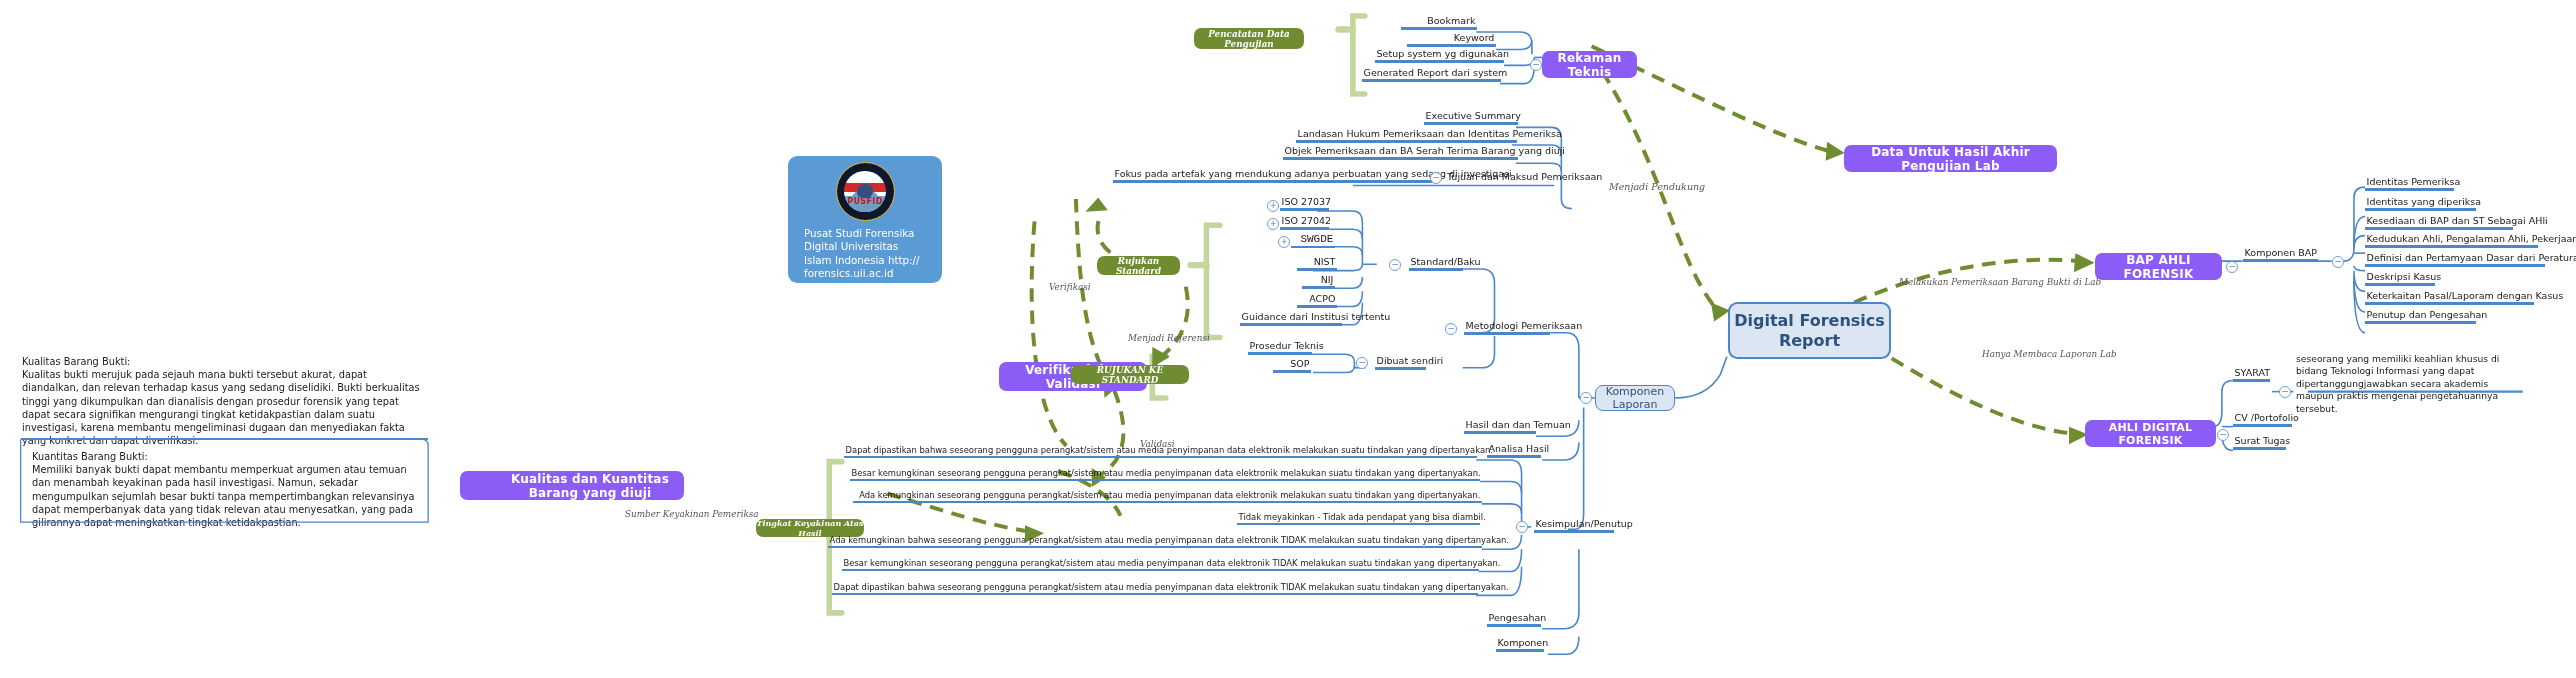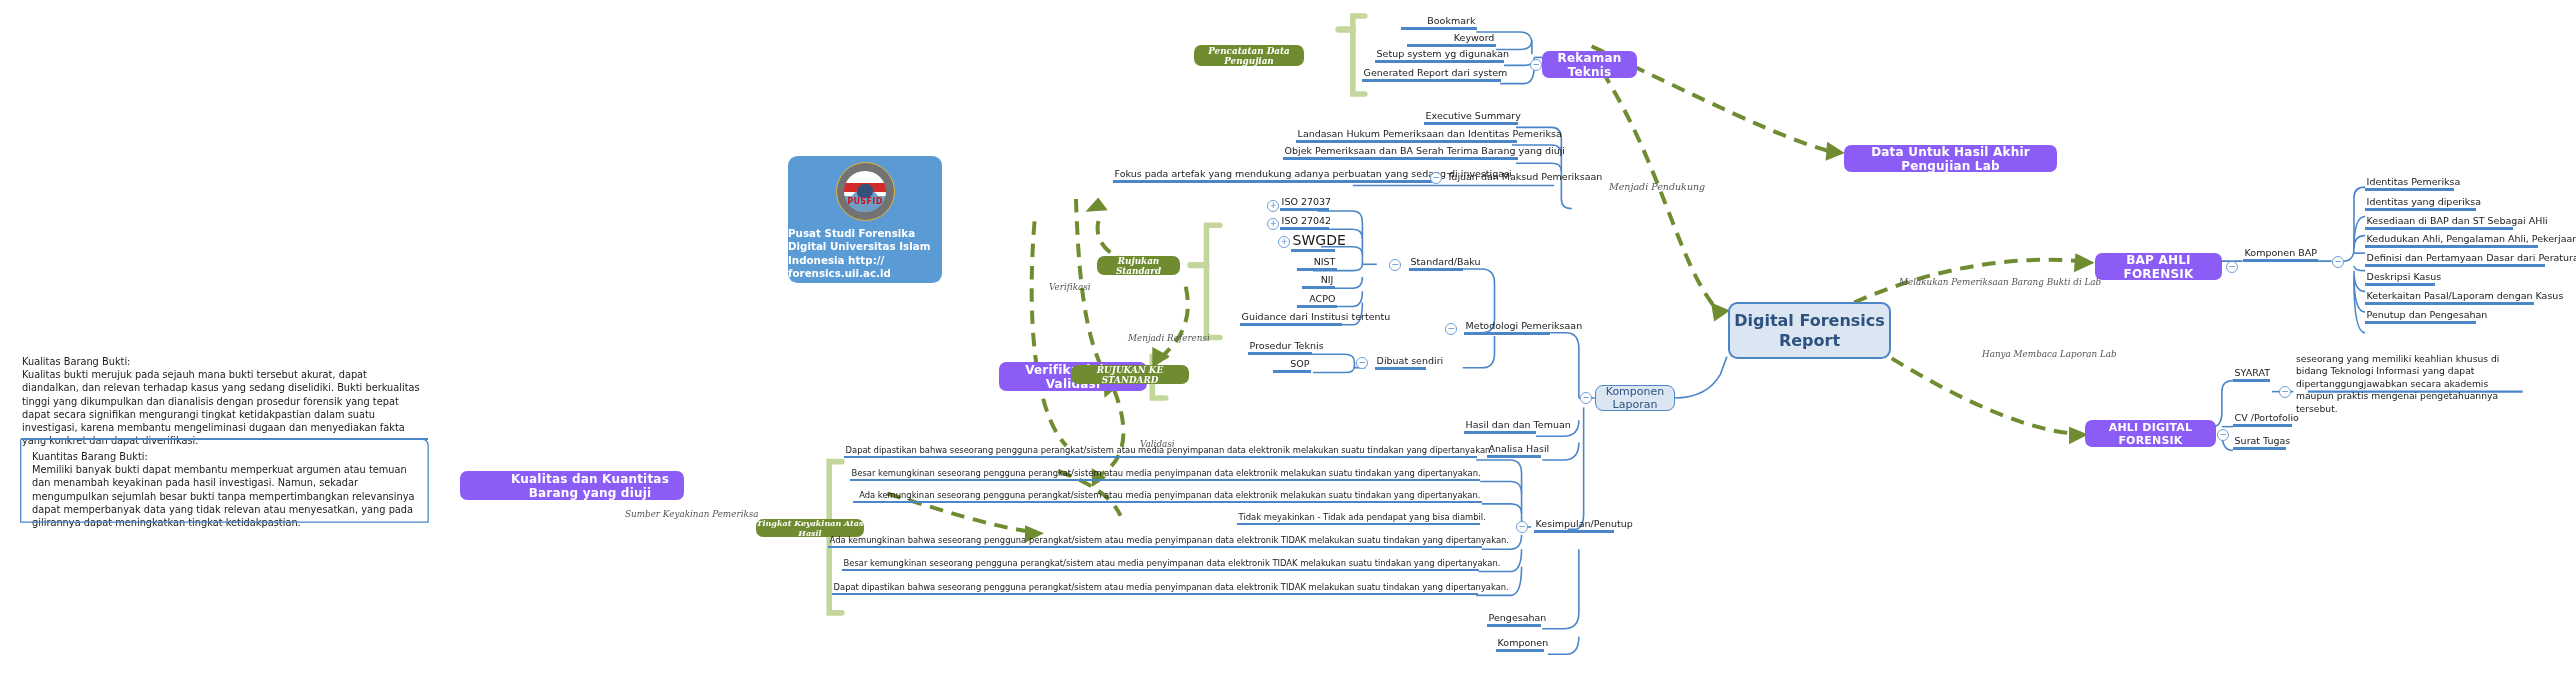--- a/index.html
+++ b/index.html
@@ -39,22 +39,22 @@
   .para{position:absolute;color:#1a1a1a;line-height:1.35;}
   .callout{position:absolute;border-top:2.4px solid #4a86c8;}
 
   
   .tog{position:absolute;width:10.3px;height:10.3px;border:0.8px solid #6f9ed6;
        border-radius:50%;background:#fff;color:#4a86c8;font-size:8.8px;
        line-height:8.8px;text-align:center;font-family:"DejaVu Sans",sans-serif;}
 
   
   .logo-card{position:absolute;background:#5b9bd5;border-radius:9.5px;}
-  .logo-card .cap{color:#ffffff;font-weight:bold;line-height:1.3;padding:0 0;}
-  .seal{position:relative;border-radius:50%;background:#737373;border:1.6px solid #e8b63a;text-decoration:underline;}
+  .logo-card .cap{color:#ffffff;font-weight:normal;line-height:1.3;padding:0 16px;}
+  .seal{position:relative;border-radius:50%;background:#0f172a;border:1.6px solid #e8b63a;text-decoration:underline;}
   .seal .inner{position:absolute;left:14%;top:14%;width:72%;height:72%;border-radius:50%;
      background:linear-gradient(#ffffff 0 30%, #d42a2a 30% 52%, #ffffff 52% 62%, #7aa3c8 62% 100%);
      overflow:hidden;}
   .seal .mtn{position:absolute;left:8%;bottom:0;width:84%;height:56%;
      background:#6f9dc6;border-radius:50% 50% 0 0 / 85% 85% 0 0;}
   .seal .bird{position:absolute;left:30%;top:30%;width:40%;height:34%;
      background:#35507a;border-radius:50% 40% 45% 35%;}
   .seal .nm{position:absolute;left:0;right:0;bottom:16%;text-align:center;
      color:#c8161d;font-weight:bold;letter-spacing:0.4px;}
 </style>
@@ -215,21 +215,21 @@
   <div class="node blue-box" style="left:999px;top:362px;width:148px;height:29px;font-size:12px;">Verifikasi dan Validasi</div>
 
   <div class="node blue-box" style="left:460px;top:471px;width:224px;height:29px;font-size:12px;padding-left:36px;">Kualitas dan Kuantitas Barang yang diuji</div>
 
   <div class="node blue-box" style="left:2095px;top:253px;width:127px;height:27px;font-size:12px;">BAP AHLI FORENSIK</div>
 
   <div class="node blue-box" style="left:2085px;top:420px;width:131px;height:27px;font-size:11px;">AHLI DIGITAL FORENSIK</div>
 
   <div class="node pill-box" style="left:1595px;top:385px;width:80px;height:25.5px;font-size:11px;">Komponen Laporan</div>
 
-  <div class="node green-box" style="left:1194px;top:45px;width:110px;height:21px;font-size:8.8px;">Pencatatan Data Pengujian</div>
+  <div class="node green-box" style="left:1194px;top:28px;width:110px;height:21px;font-size:8.8px;">Pencatatan Data Pengujian</div>
 
   <div class="node green-box" style="left:1097px;top:256px;width:83px;height:19px;font-size:8.8px;">Rujukan Standard</div>
 
   <div class="node green-box" style="left:1071px;top:365px;width:118px;height:19px;font-size:8.8px;">RUJUKAN KE STANDARD</div>
 
   <div class="node green-box" style="left:756px;top:519px;width:108px;height:17.5px;font-size:8px;">Tingkat Keyakinan Atas Hasil</div>
 
   <div class="leaf r" style="left:1401px;top:16px;width:76px;font-size:9.5px;">
     <span class="txt">Bookmark</span>
     <span class="bar"></span>
@@ -271,21 +271,21 @@
   <div class="leaf r" style="left:1280px;top:197px;width:49px;font-size:9.5px;">
     <span class="txt">ISO 27037</span>
     <span class="bar"></span>
   </div>
   <div class="tog" style="left:1267px;top:218px;">+</div>
   <div class="leaf r" style="left:1280px;top:216px;width:49px;font-size:9.5px;">
     <span class="txt">ISO 27042</span>
     <span class="bar"></span>
   </div>
   <div class="tog" style="left:1278px;top:236px;">+</div>
-  <div class="leaf r" style="left:1291px;top:233px;width:44px;font-size:14px;">
+  <div class="leaf r" style="left:1291px;top:233px;width:44px;font-size:11px;font-family:Liberation Mono, monospace;">
     <span class="txt">SWGDE</span>
     <span class="bar"></span>
   </div>
   <div class="leaf r" style="left:1297px;top:257px;width:40px;font-size:9.5px;">
     <span class="txt">NIST</span>
     <span class="bar"></span>
   </div>
   <div class="leaf r" style="left:1302px;top:275px;width:33px;font-size:9.5px;">
     <span class="txt">NIJ</span>
     <span class="bar"></span>

